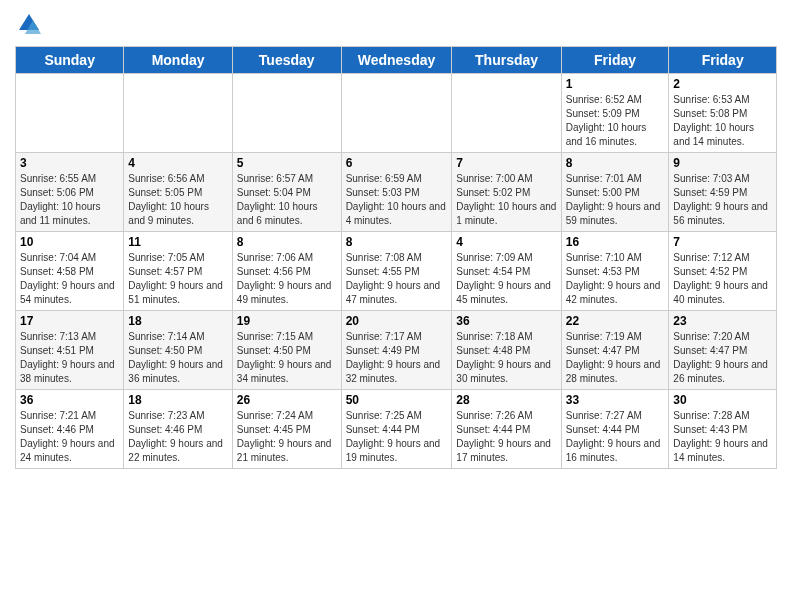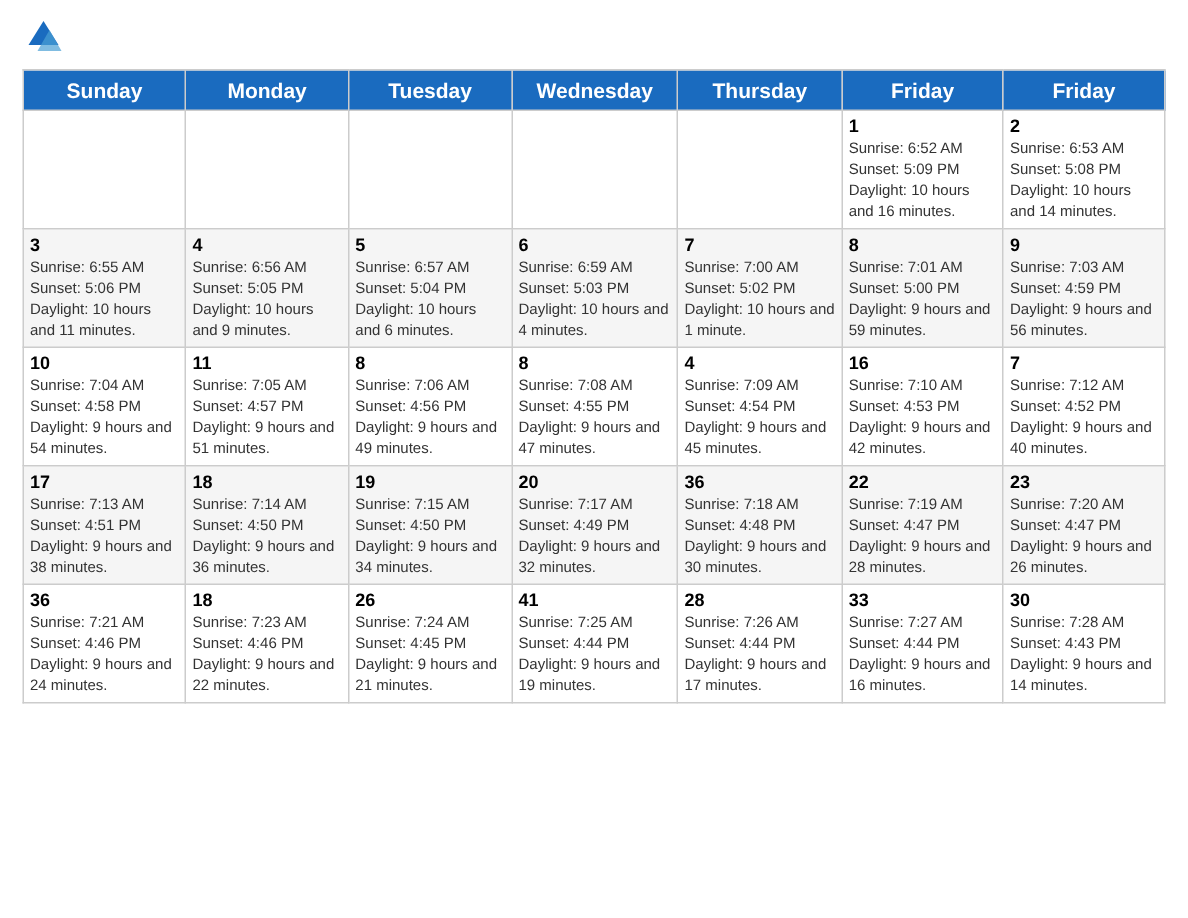--- a/index.html
+++ b/index.html
@@ -237,21 +237,21 @@
           </td>
           <td>
             <span class="day-num">18</span>
             <div class="day-info">Sunrise: 7:23 AM<br>Sunset: 4:46 PM<br>Daylight: 9 hours and 22 minutes.</div>
           </td>
           <td>
             <span class="day-num">26</span>
             <div class="day-info">Sunrise: 7:24 AM<br>Sunset: 4:45 PM<br>Daylight: 9 hours and 21 minutes.</div>
           </td>
           <td>
-            <span class="day-num">41</span>
+            <span class="day-num">50</span>
             <div class="day-info">Sunrise: 7:25 AM<br>Sunset: 4:44 PM<br>Daylight: 9 hours and 19 minutes.</div>
           </td>
           <td>
             <span class="day-num">28</span>
             <div class="day-info">Sunrise: 7:26 AM<br>Sunset: 4:44 PM<br>Daylight: 9 hours and 17 minutes.</div>
           </td>
           <td>
             <span class="day-num">33</span>
             <div class="day-info">Sunrise: 7:27 AM<br>Sunset: 4:44 PM<br>Daylight: 9 hours and 16 minutes.</div>
           </td>

